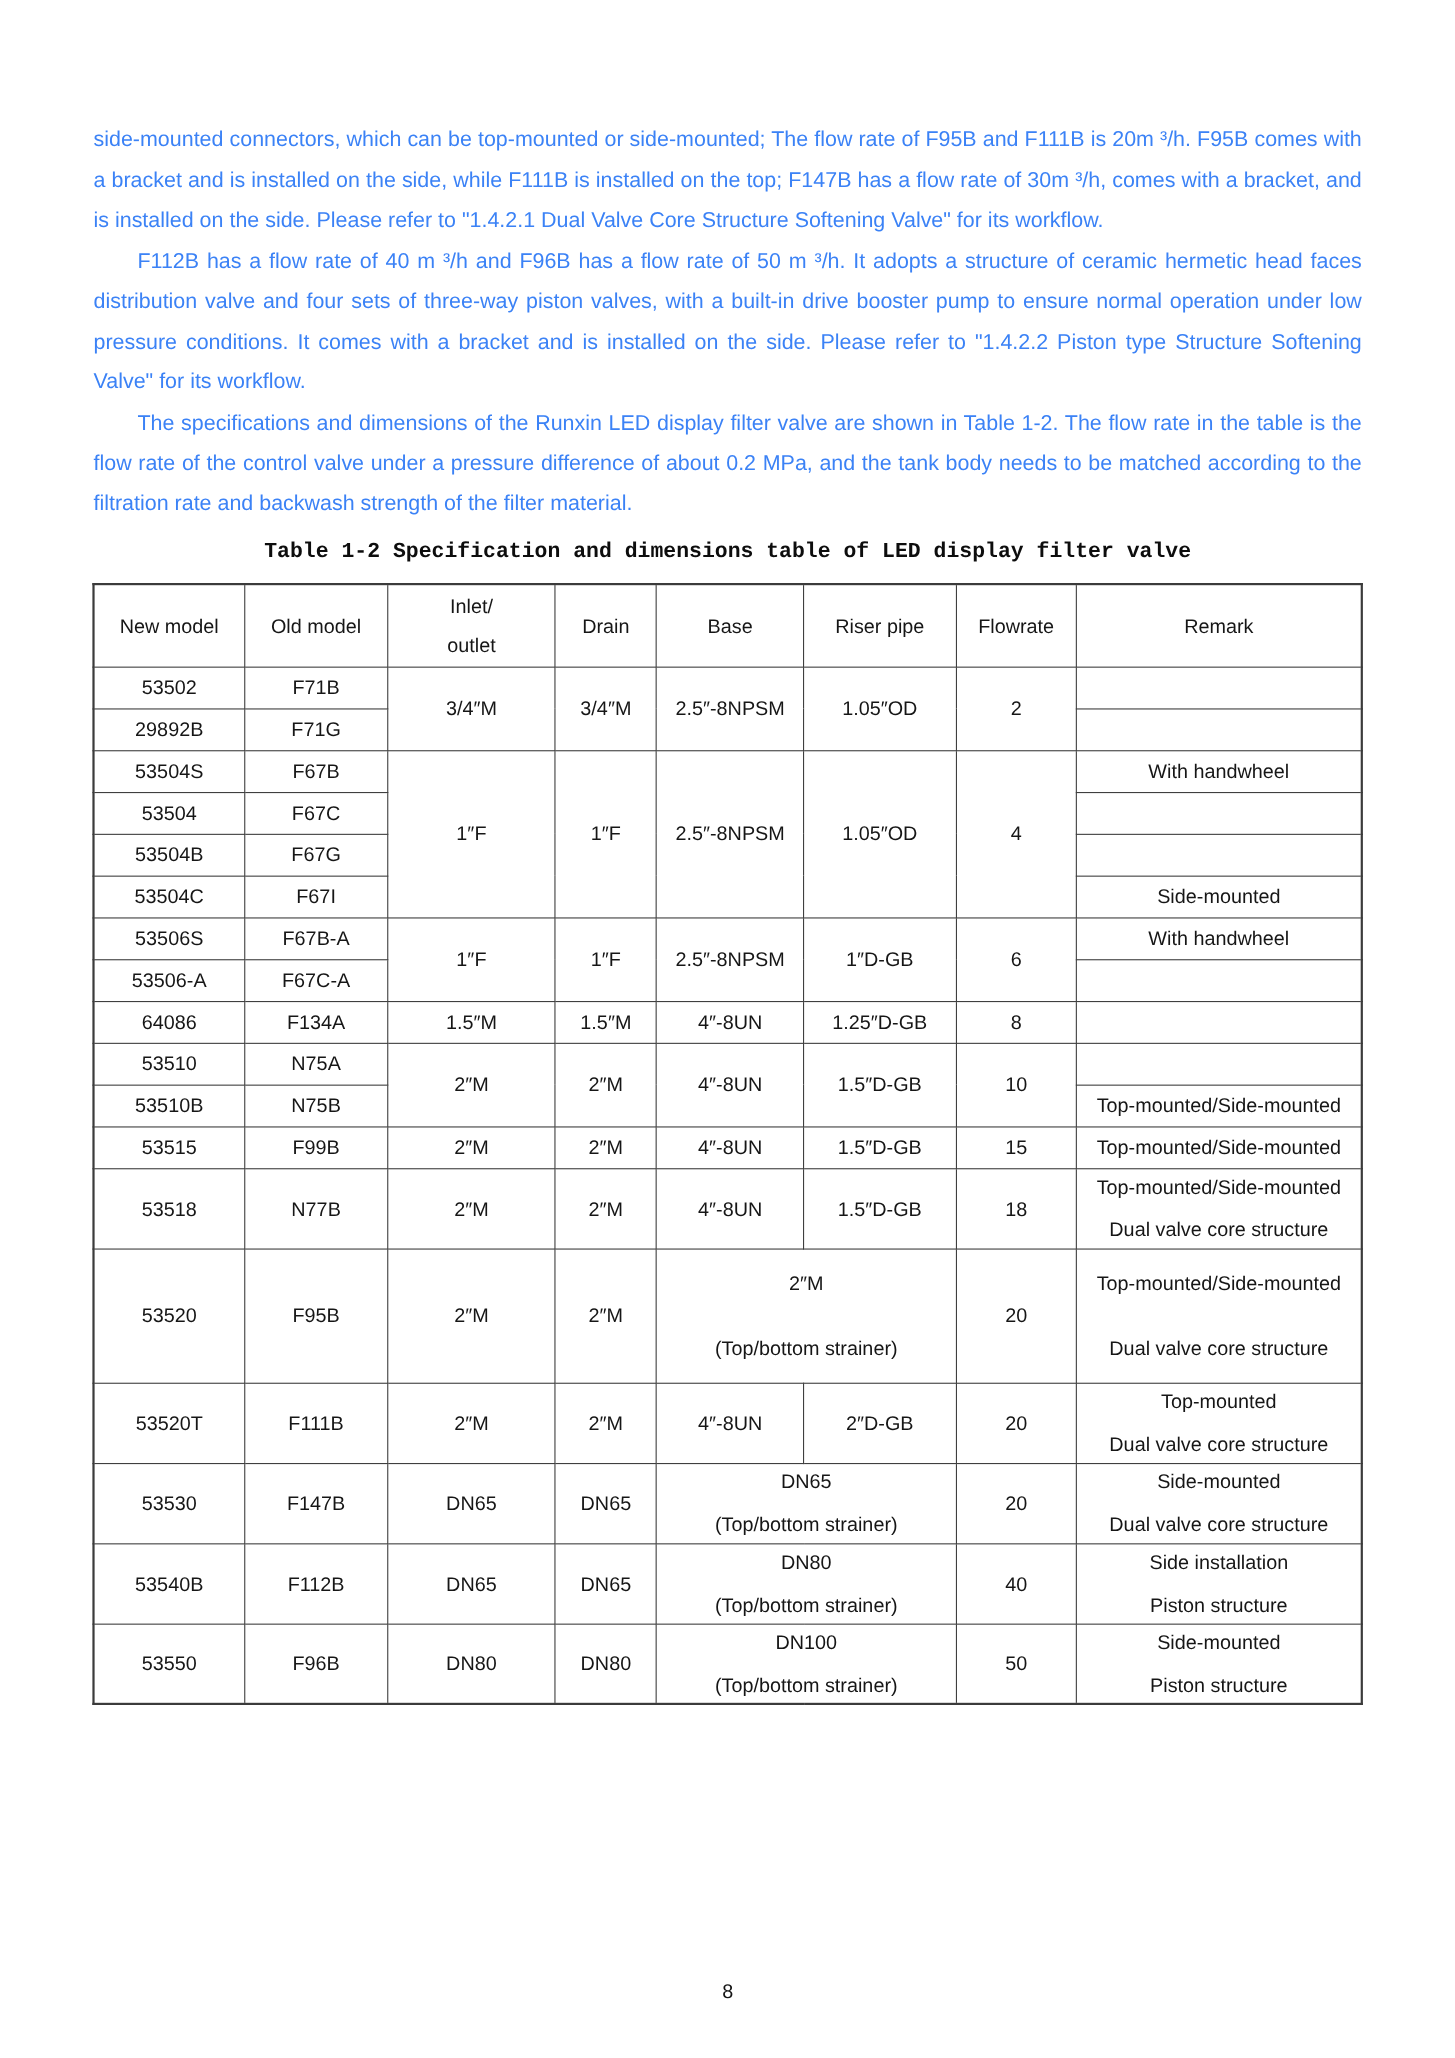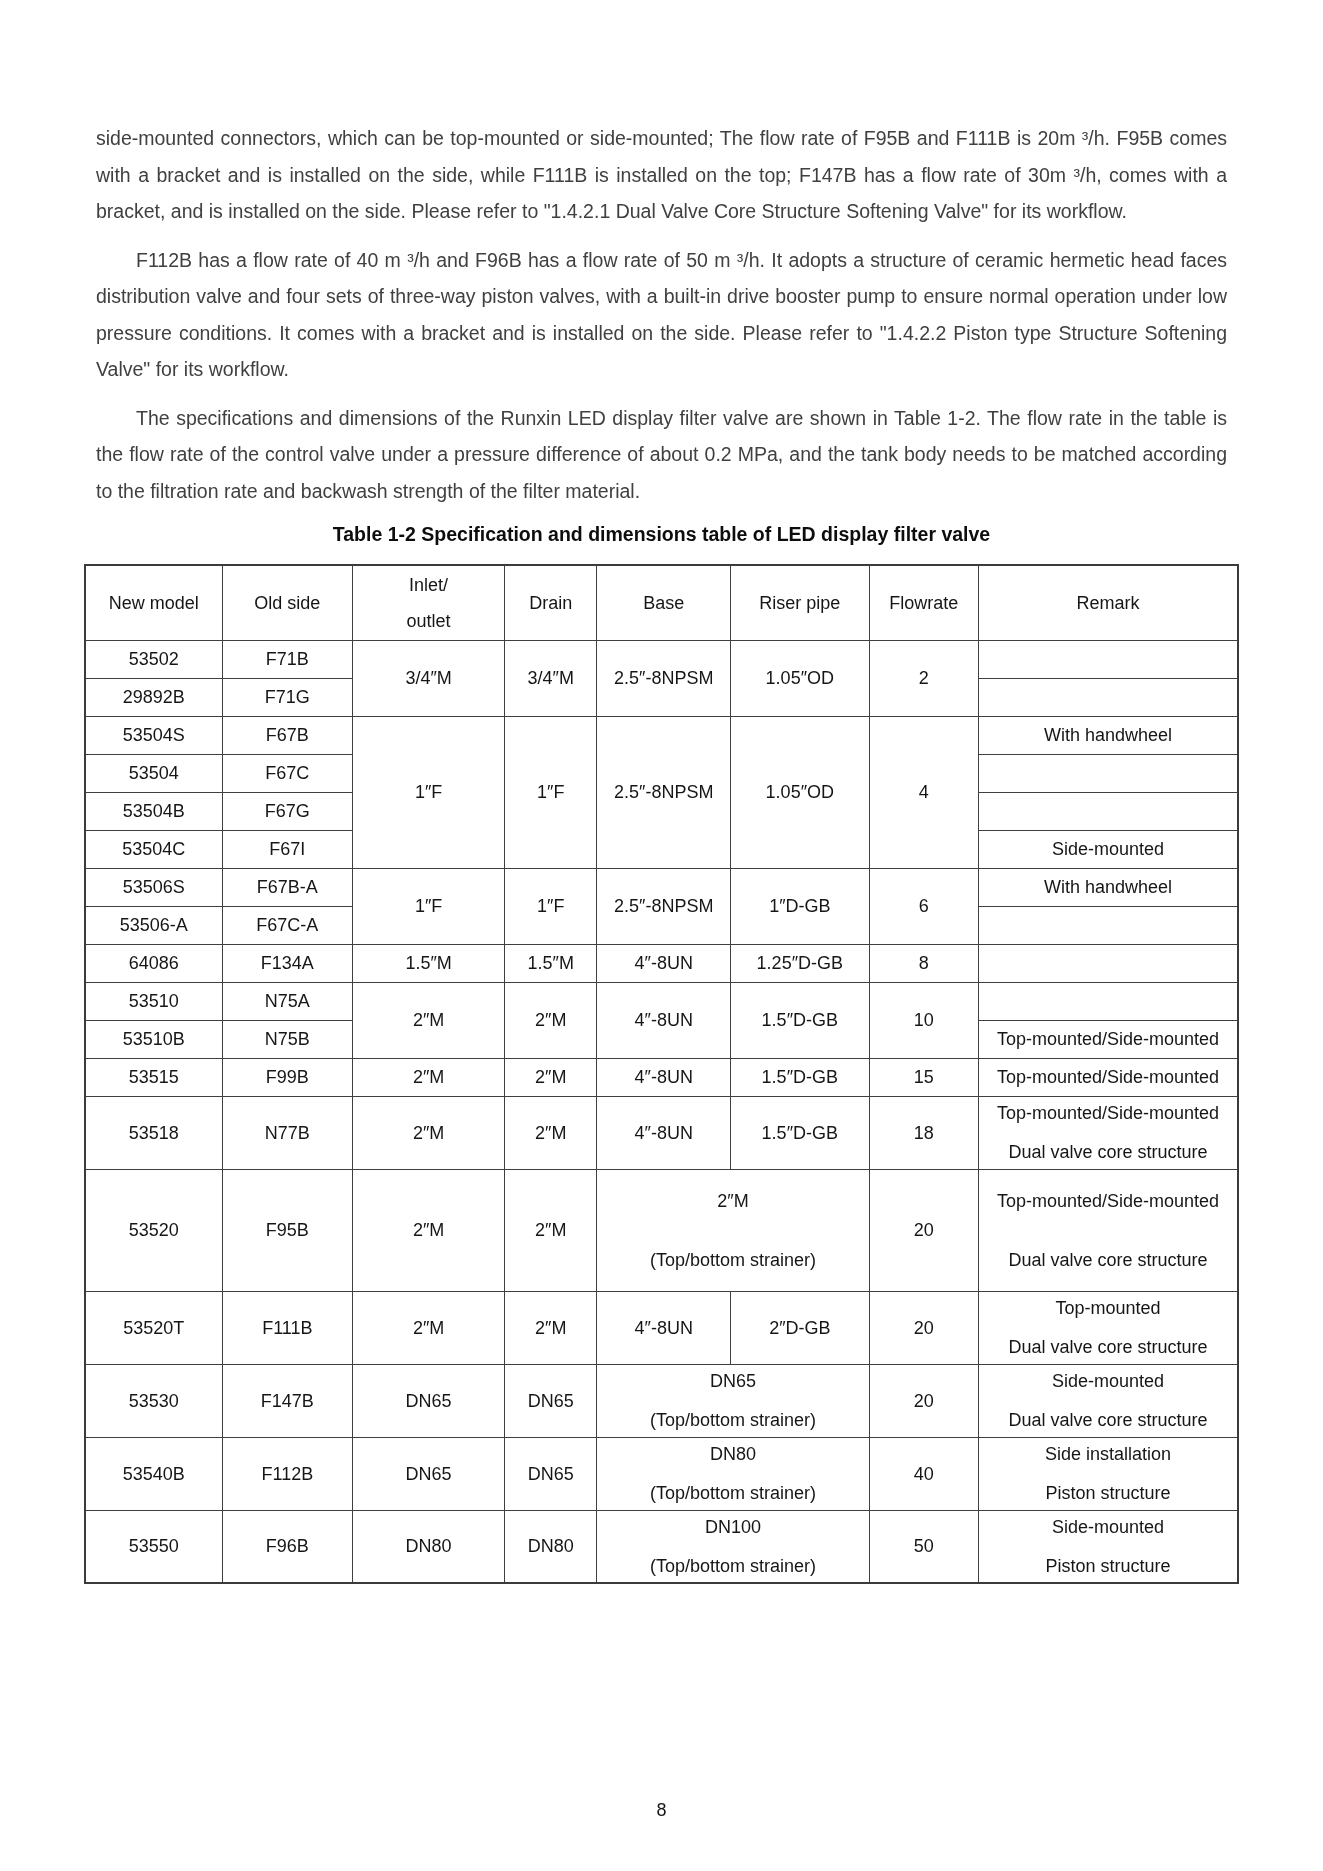--- a/index.html
+++ b/index.html
@@ -5,27 +5,27 @@
   * { box-sizing: border-box; }
   html,body { margin:0; padding:0; }
   body {
     width:1323px; height:1871px;
     background:#ffffff; color:#111;
     font-family:"Liberation Sans","DejaVu Sans",sans-serif;
     position:relative; overflow:hidden;
   }
   .page { padding:108px 84px 0 84px; }
   .body-text p {
-    margin:12px; font-size:19.5px; line-height:36.5px;
-    text-align:justify; color:#404040;
+    margin:1px; font-size:19.5px; line-height:36.5px;
+    text-align:justify; color:#3b82f6;
   }
   .body-text p.indent { text-indent:40px; }
   .table-title {
     margin:14px 0 18px 0;
-    font-size:19.5px; font-weight:bold; text-align:center; color:#0d0d0d;
+    font-size:19.5px; font-weight:bold; text-align:center; color:#0d0d0d;font-family:Liberation Mono, monospace;
   }
   table.spec {
     width:100%; border-collapse:collapse; table-layout:fixed;
     font-size:18px; color:#161616;
     border:2.5px solid #3b3b3b;
   }
   table.spec th, table.spec td {
     border:1.4px solid #3f3f3f;
     text-align:center; vertical-align:middle;
     padding:0 4px; line-height:22px;
@@ -64,21 +64,21 @@
         <col style="width:13.2%">
         <col style="width:8.0%">
       <col style="width:11.6%">
         <col style="width:12.0%">
         <col style="width:9.5%">
         <col style="width:22.5%">
     </colgroup>
     <thead>
       <tr>
         <th>New model</th>
-        <th>Old side</th>
+        <th>Old model</th>
         <th>
           <div class="hdr-stack">
             <div>Inlet/</div>
             <div>outlet</div>
           </div>
         </th>
         <th>Drain</th>
         <th>Base</th>
         <th>Riser pipe</th>
         <th>Flowrate</th>

